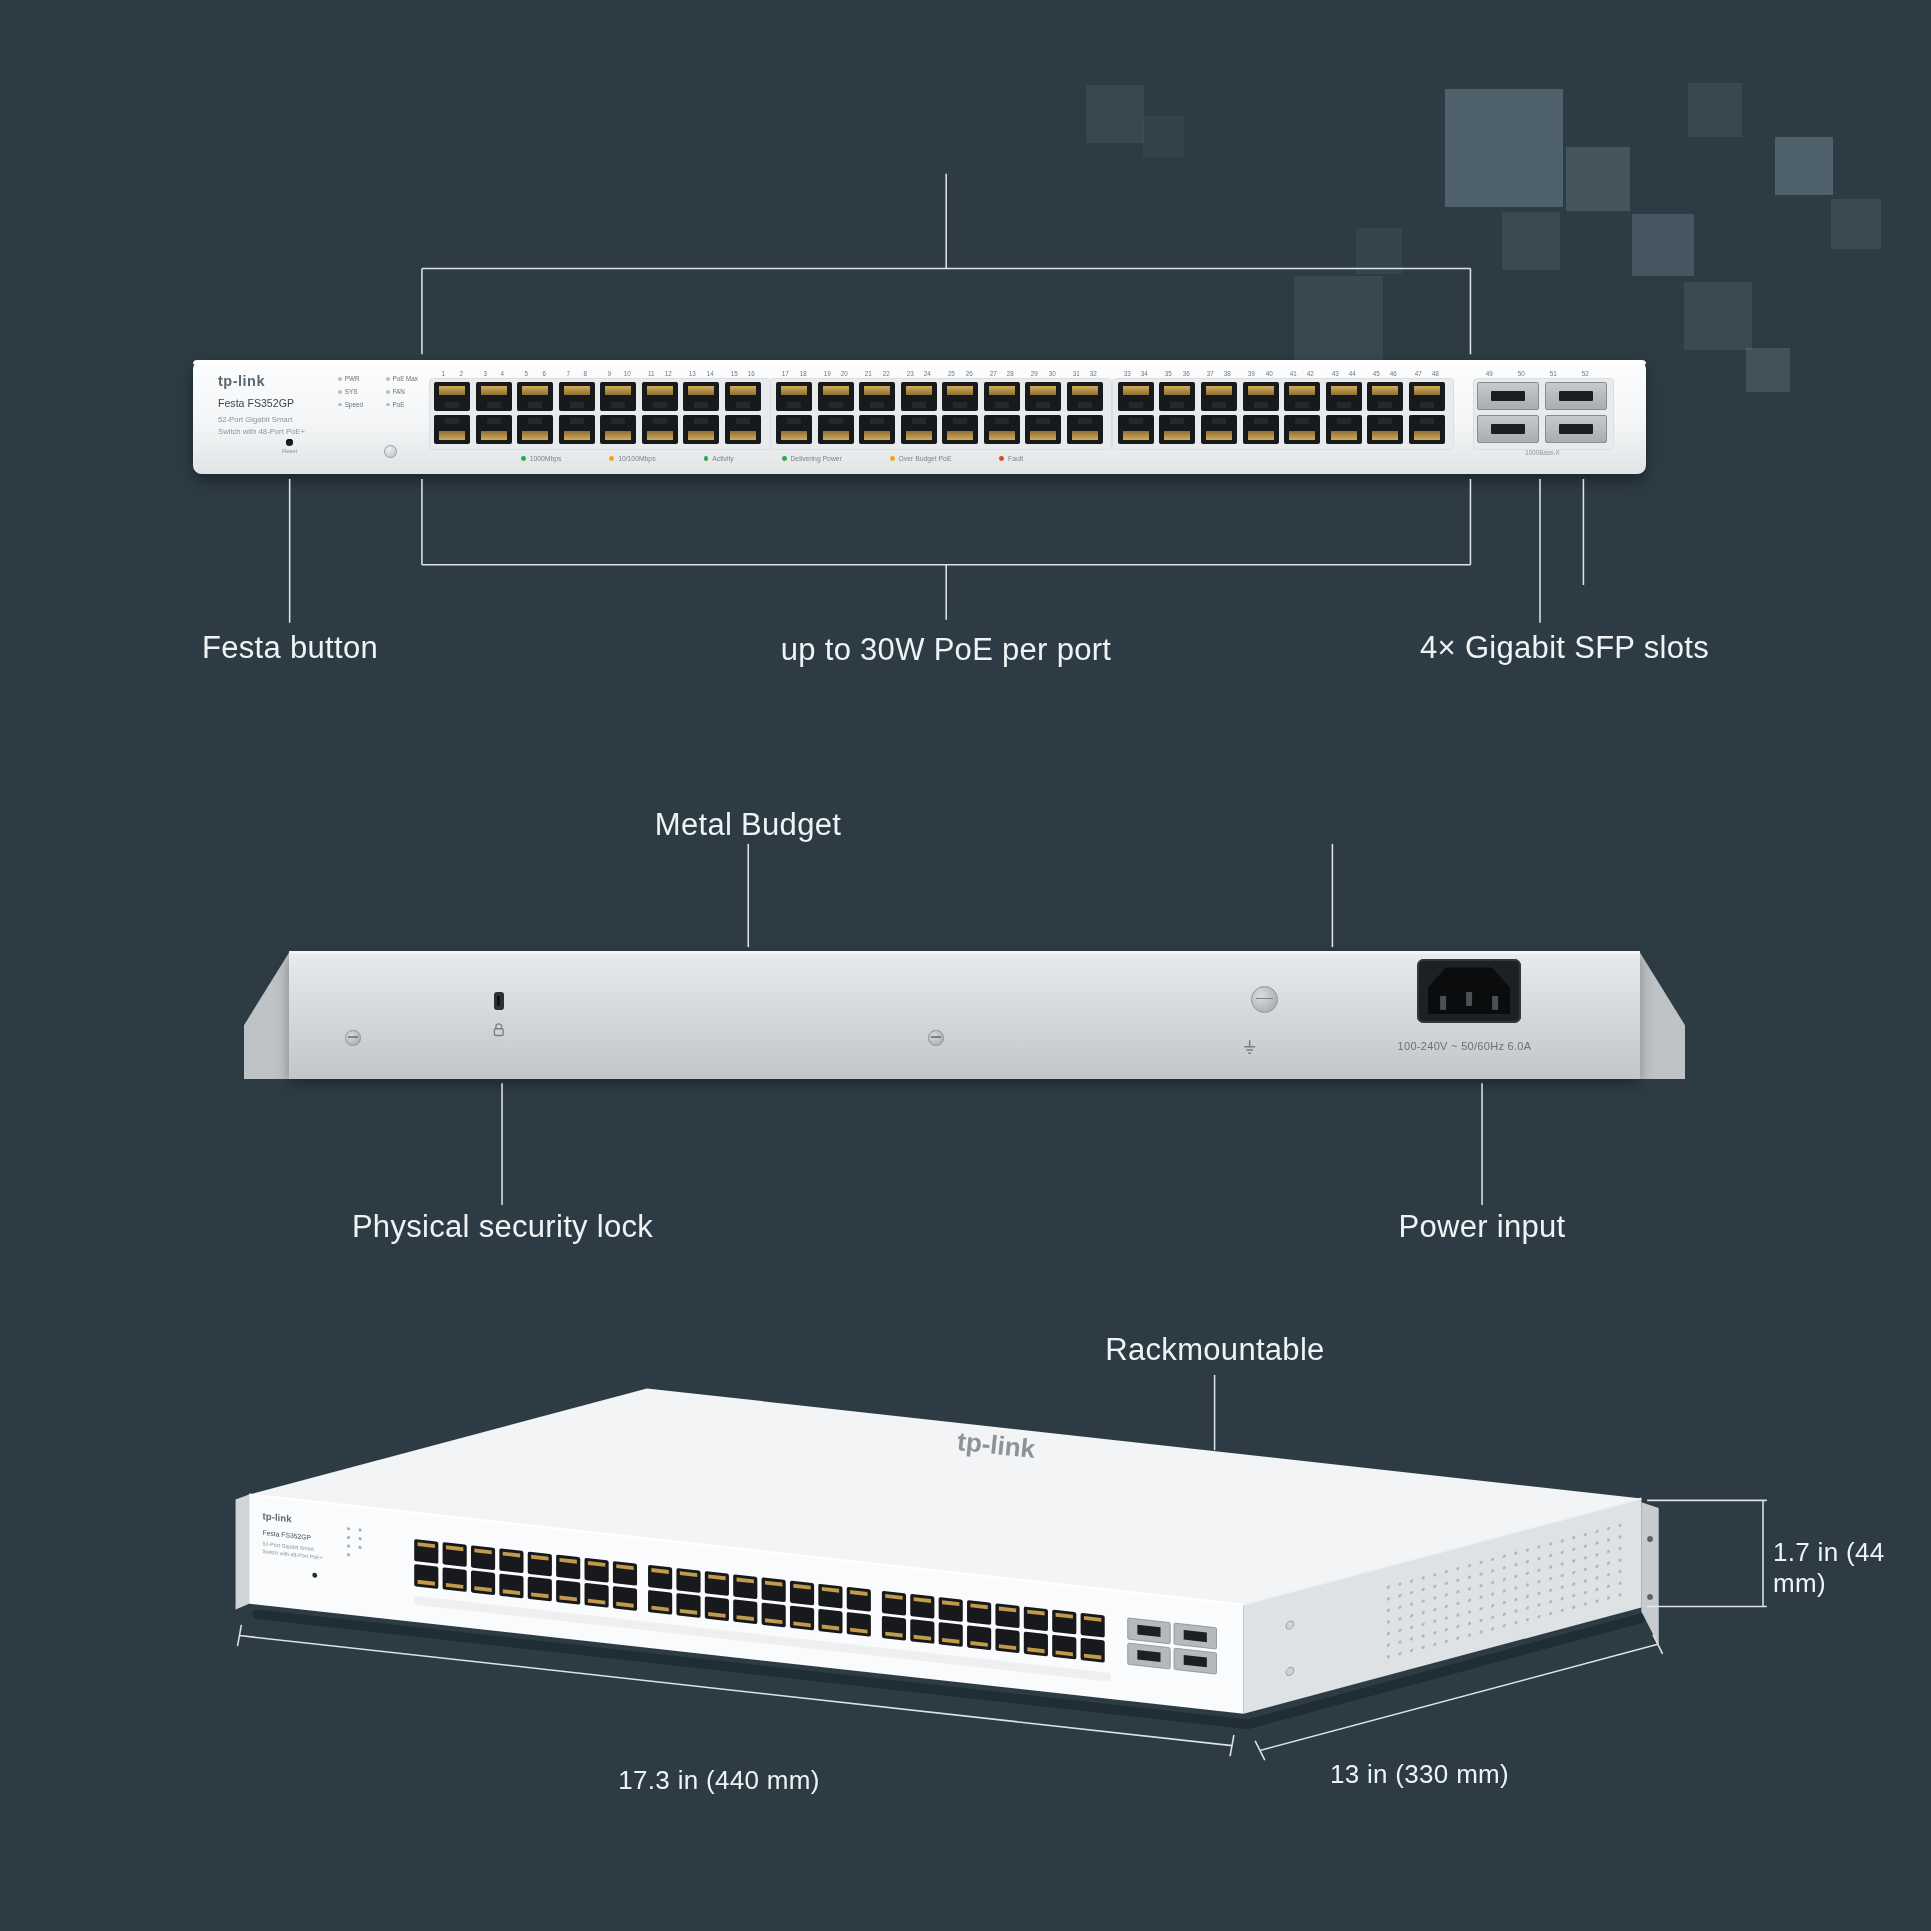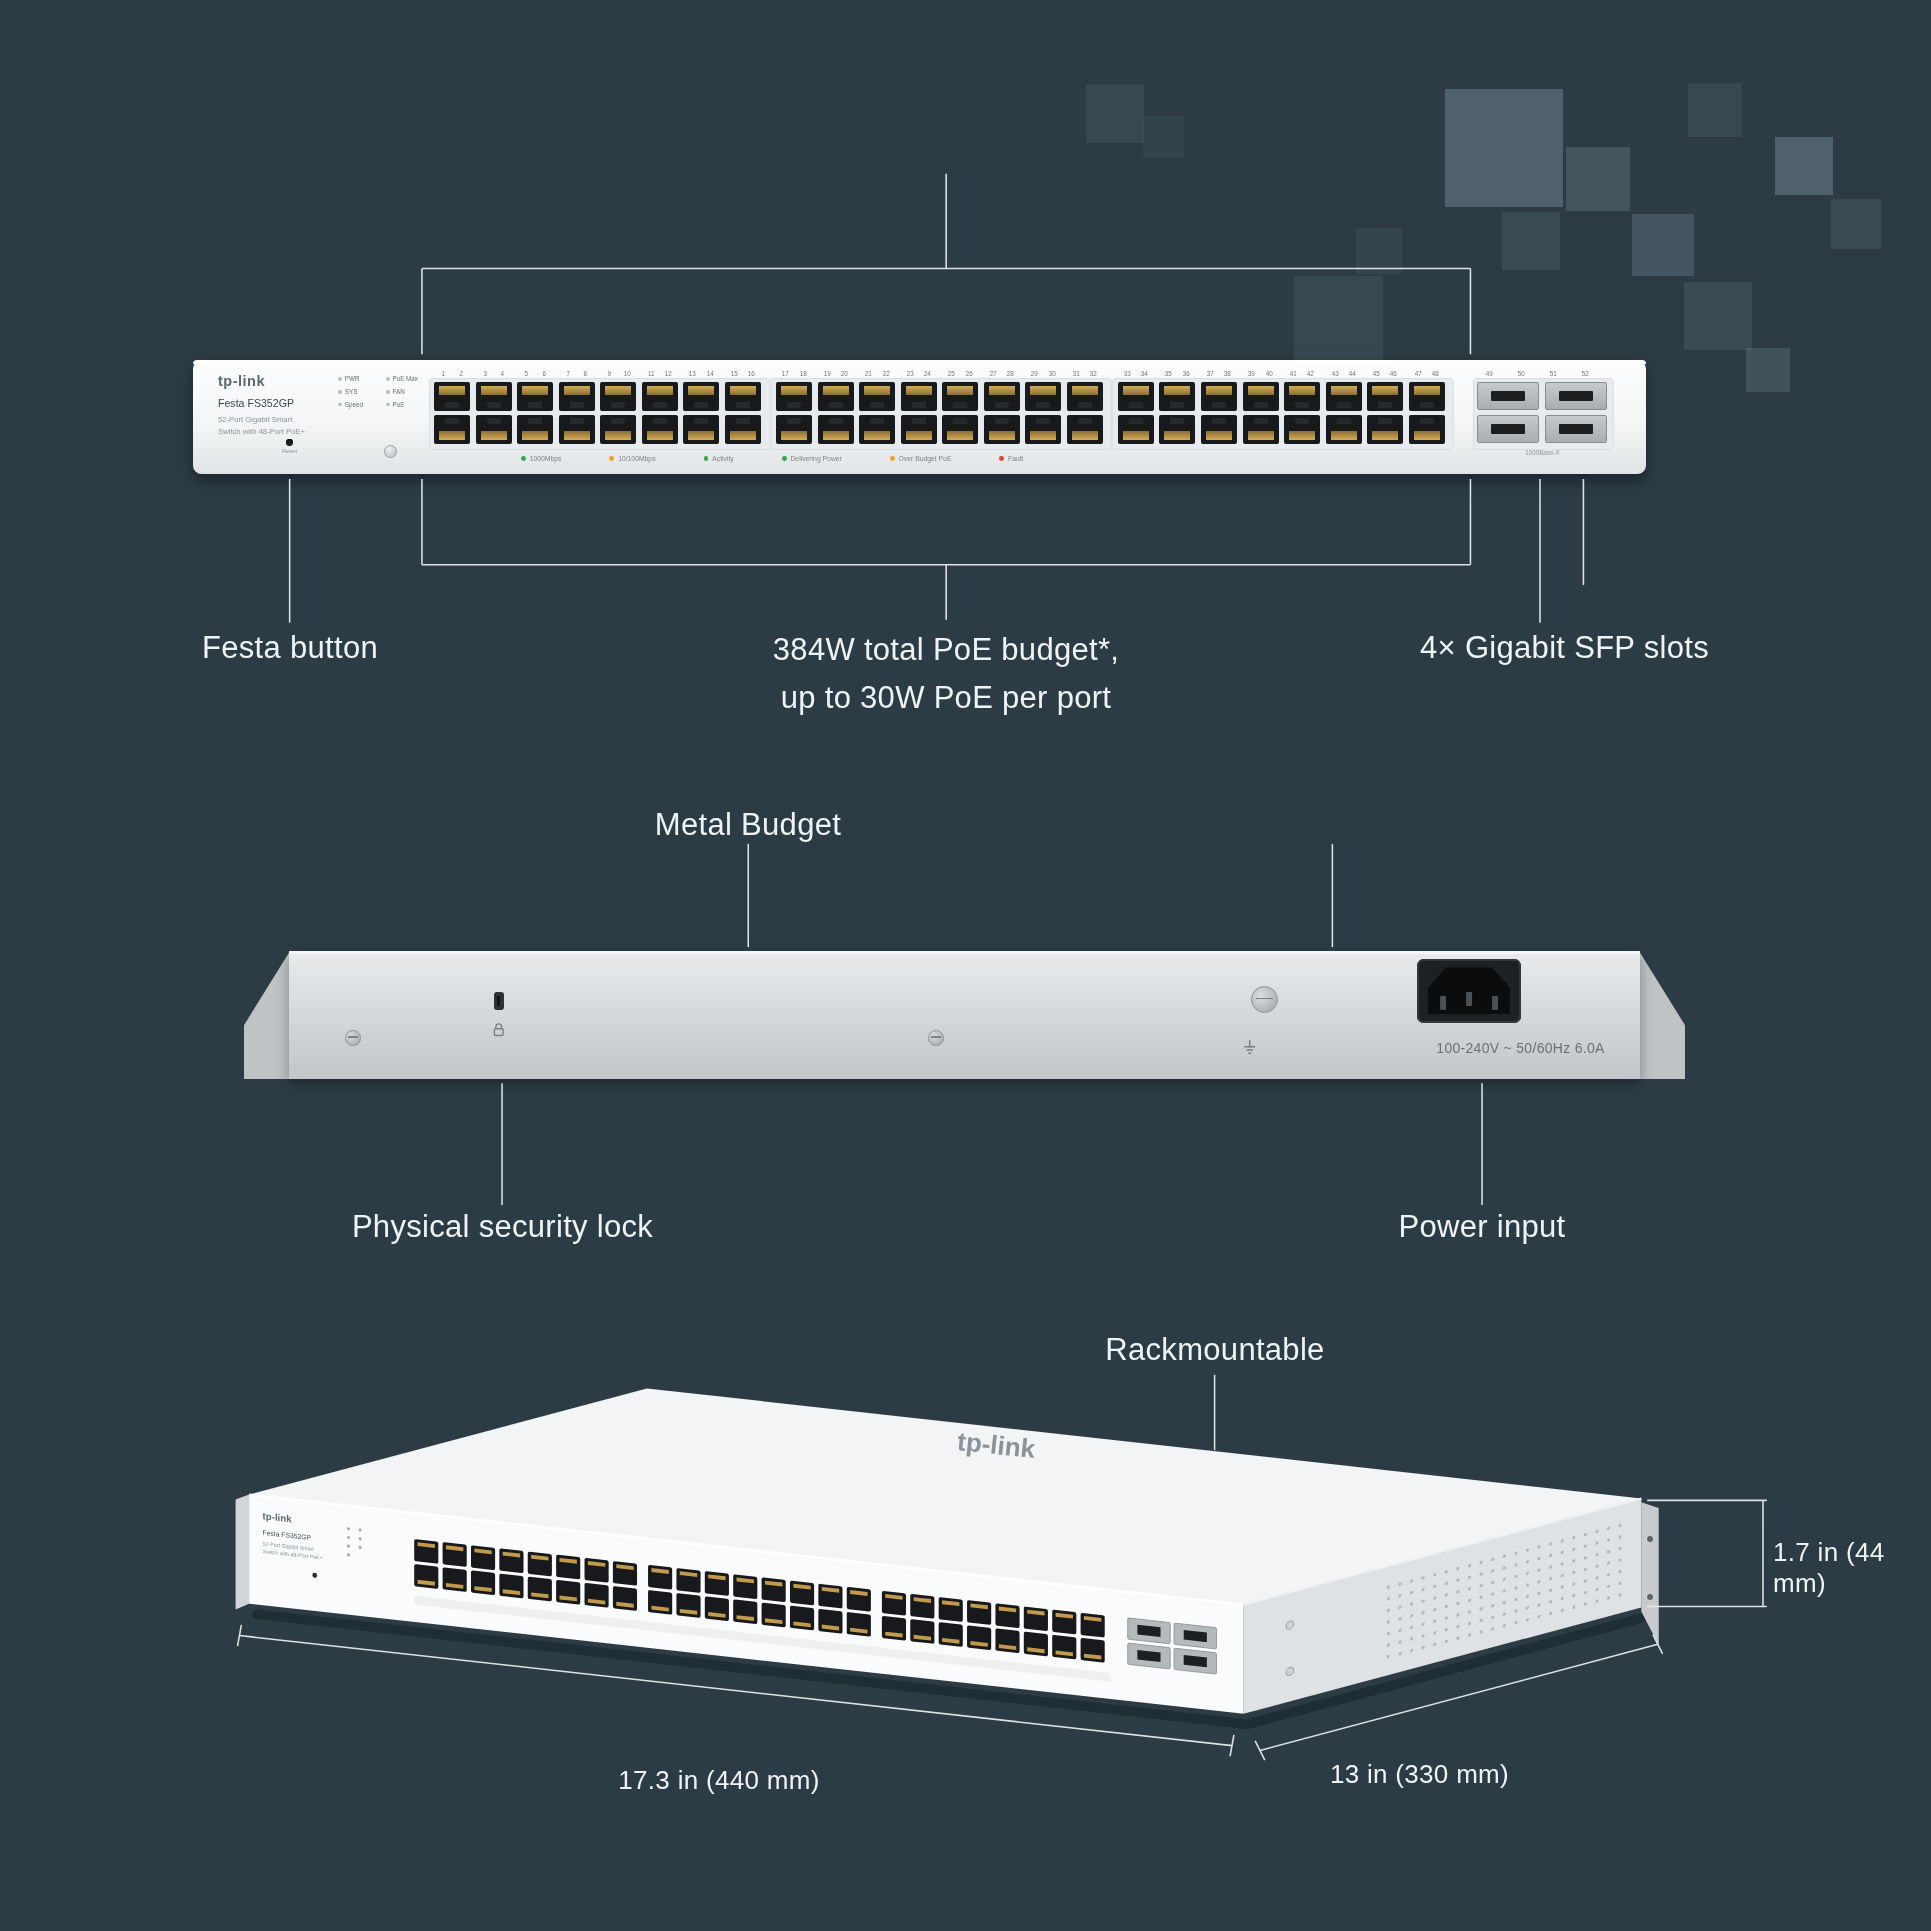--- a/index.html
+++ b/index.html
@@ -73,22 +73,22 @@
     background:radial-gradient(circle at 35% 35%,#dadddf,#9ea3a5);border:1px solid #8f9496;}
   .screw::after{content:"";position:absolute;left:1.9px;right:1.9px;top:5.3px;height:1.5px;background:#7c8183;}
   .screw.large{width:25px;height:25px;}
   .screw.large::after{top:10.6px;left:3.9px;right:3.9px;}
   .power-inlet{position:absolute;left:1128px;top:7.7px;width:104px;height:64px;
     background:#1e2123;border-radius:6.8px;box-shadow:inset 0 0 0 1.9px #33383b;}
   .inlet-cavity{position:absolute;left:10.6px;top:8.7px;right:10.6px;bottom:8.7px;background:#0a0c0d;
     clip-path:polygon(22% 0,78% 0,100% 45%,100% 100%,0 100%,0 45%);}
   .inlet-pins{position:absolute;bottom:16.4px;left:50%;width:5.8px;height:14.5px;background:#4a5053;
     transform:translateX(-50%);box-shadow:-26px 3.9px 0 #4a5053,26px 3.9px 0 #4a5053;}
-  .power-rating{position:absolute;left:1106px;top:89px;width:251px;text-align:center;
-    font-size:14px;color:#6b7175;letter-spacing:0.3px;}
+  .power-rating{position:absolute;left:1050px;top:89px;width:251px;text-align:center;
+    font-size:11px;color:#6b7175;letter-spacing:0.3px;}
 </style>
 </head>
 <body>
 
 <div class="stage">
 
   <div class="sq" style="left:1086px;top:85px;width:58px;height:58px;opacity:.10"></div>
   <div class="sq" style="left:1143px;top:116px;width:41px;height:41px;opacity:.06"></div>
   <div class="sq" style="left:1445px;top:89px;width:118px;height:118px;opacity:.30"></div>
   <div class="sq" style="left:1566px;top:147px;width:64px;height:64px;opacity:.20"></div>
@@ -606,21 +606,20 @@
       <path d="M1535 1122 V1248"></path>
       <path d="M1258 1424 V1502"></path>
       <path d="M1706 1554 H1830 M1706 1664 H1830 M1826 1554 V1664"></path>
       <path d="M248 1694 L1276 1808 M250 1683 L246 1705 M1278 1797 L1274 1819"></path>
       <path d="M1305 1813 L1717 1703 M1300 1803 L1310 1823 M1712 1693 L1722 1713"></path>
     </g>
   </svg>
 
   <div class="lbl" style="left:150px;top:630px;width:280px;">Festa button</div>
   <div class="lbl poe-lines" style="left:608px;top:626px;width:676px;">
-    <div>384W total PoE budget*,</div>
     <div>up to 30W PoE per port</div>
   </div>
   <div class="lbl" style="left:1381px;top:630px;width:367px;">4× Gigabit SFP slots</div>
   <div class="lbl" style="left:603px;top:807px;width:290px;">Metal Budget</div>
   <div class="lbl" style="left:319px;top:1209px;width:367px;">Physical security lock</div>
   <div class="lbl" style="left:1337px;top:1209px;width:290px;">Power input</div>
   <div class="lbl" style="left:1022px;top:1332px;width:386px;">Rackmountable</div>
   <div class="lbl small left" style="left:1773px;top:1537px;width:164px;">1.7 in (44 mm)</div>
   <div class="lbl small" style="left:526px;top:1765px;width:386px;">17.3 in (440 mm)</div>
   <div class="lbl small" style="left:1236px;top:1759px;width:367px;">13 in (330 mm)</div>

